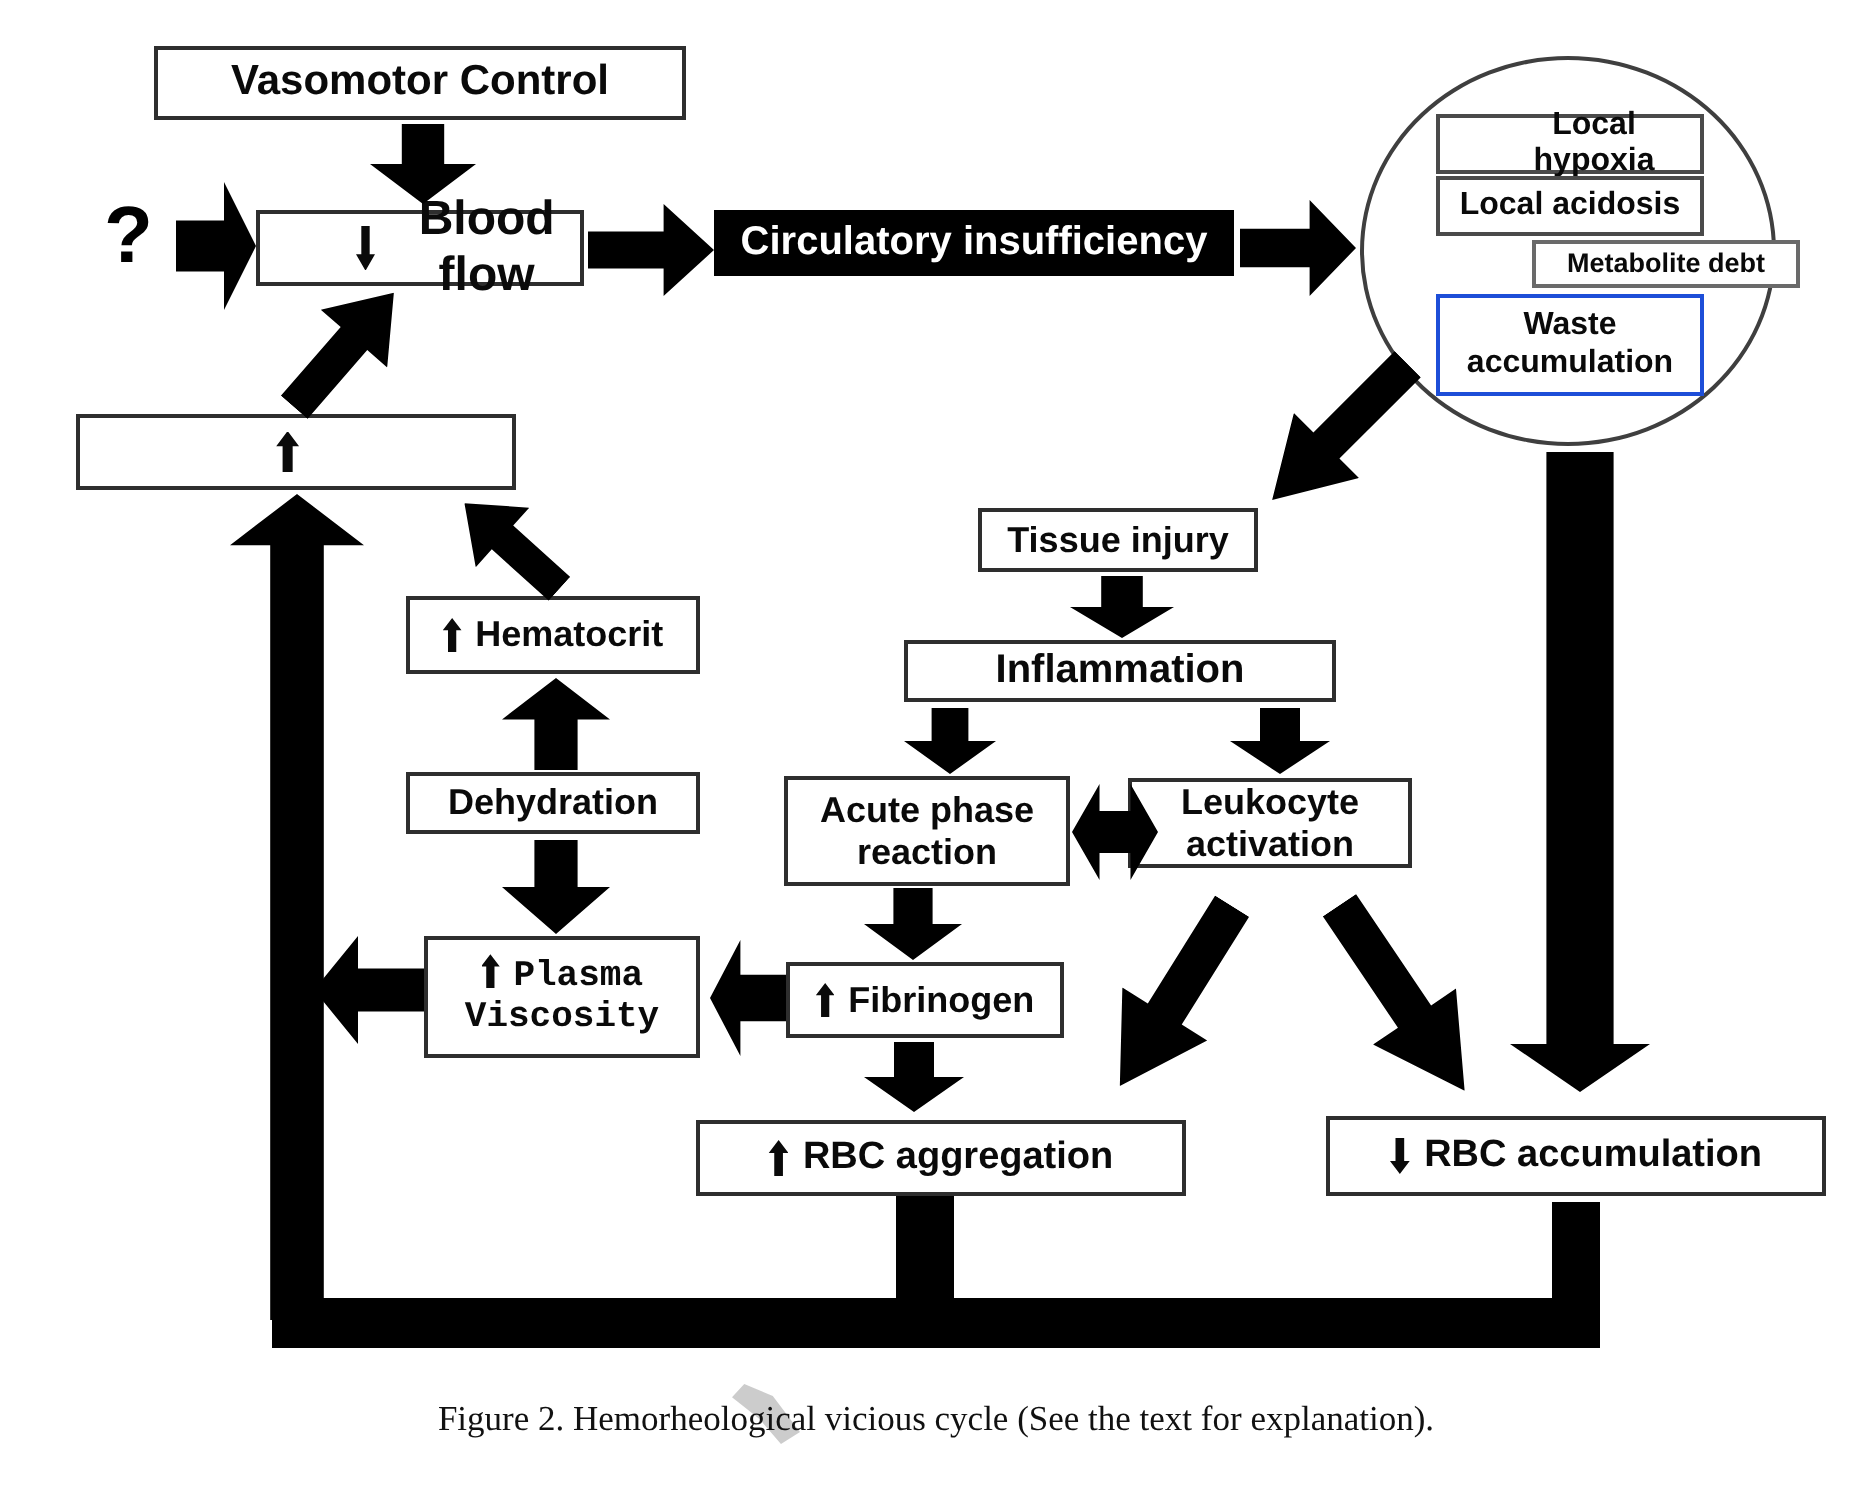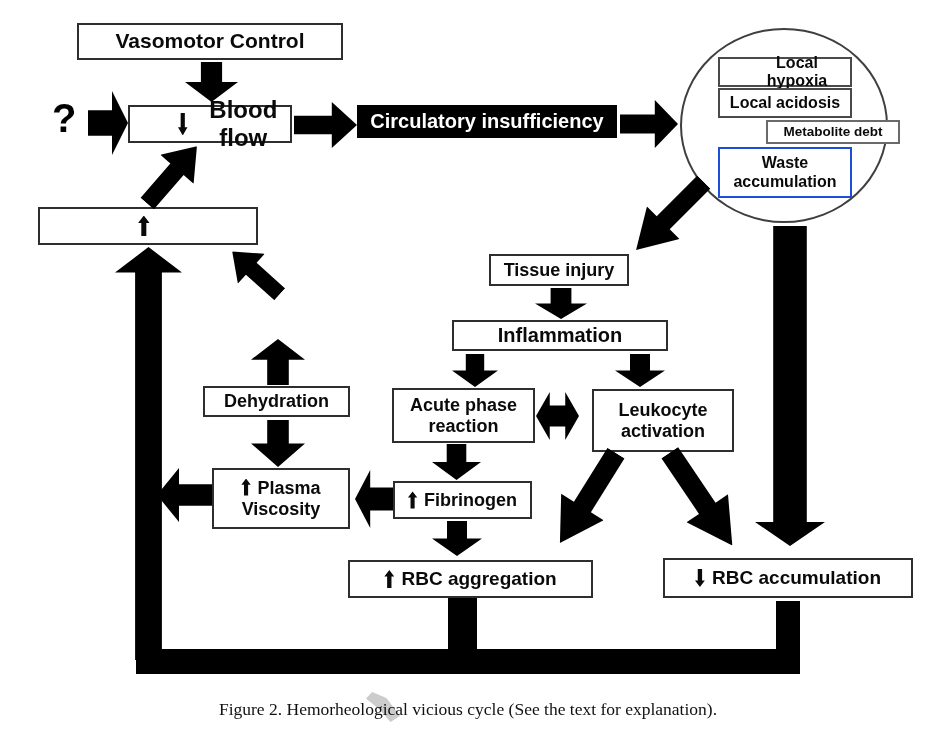--- a/index.html
+++ b/index.html
@@ -75,31 +75,35 @@
   </div>
 
   <div class="node" style="left:452px;top:320px;width:216px;height:31px;font-size:20px;">
     <span>Inflammation</span>
   </div>
 
   <div class="node" style="left:392px;top:388px;width:143px;height:55px;font-size:18px;padding:0 10px;">
     <span>Acute phase reaction</span>
   </div>
 
-  <div class="node" style="left:592px;top:389px;width:142px;height:63px;font-size:18px;padding:0 14px;">
+  <div class="node" style="left:564px;top:389px;width:142px;height:45px;font-size:18px;padding:0 14px;">
     <span>Leukocyte activation</span>
   </div>
 
+  <div class="node" style="left:203px;top:298px;width:147px;height:39px;font-size:18px;">
+    <span class="g g-up"></span>
+    <span>Hematocrit</span>
+  </div>
 
   <div class="node" style="left:203px;top:386px;width:147px;height:31px;font-size:18px;">
     <span>Dehydration</span>
   </div>
 
   <div class="node" style="left:212px;top:468px;width:138px;height:61px;font-size:18px;padding:0 16px;">
-    <span style="white-space:normal;"><span class="g g-up"></span><span>Plasma Viscosity</span></span>
+    <span style="white-space:normal;font-family:Liberation Mono, monospace;"><span class="g g-up"></span><span>Plasma Viscosity</span></span>
   </div>
 
   <div class="node" style="left:393px;top:481px;width:139px;height:38px;font-size:18px;">
     <span class="g g-up"></span>
     <span>Fibrinogen</span>
   </div>
 
   <div class="node" style="left:348px;top:560px;width:245px;height:38px;font-size:19px;">
     <span class="g g-up"></span>
     <span>RBC aggregation</span>

